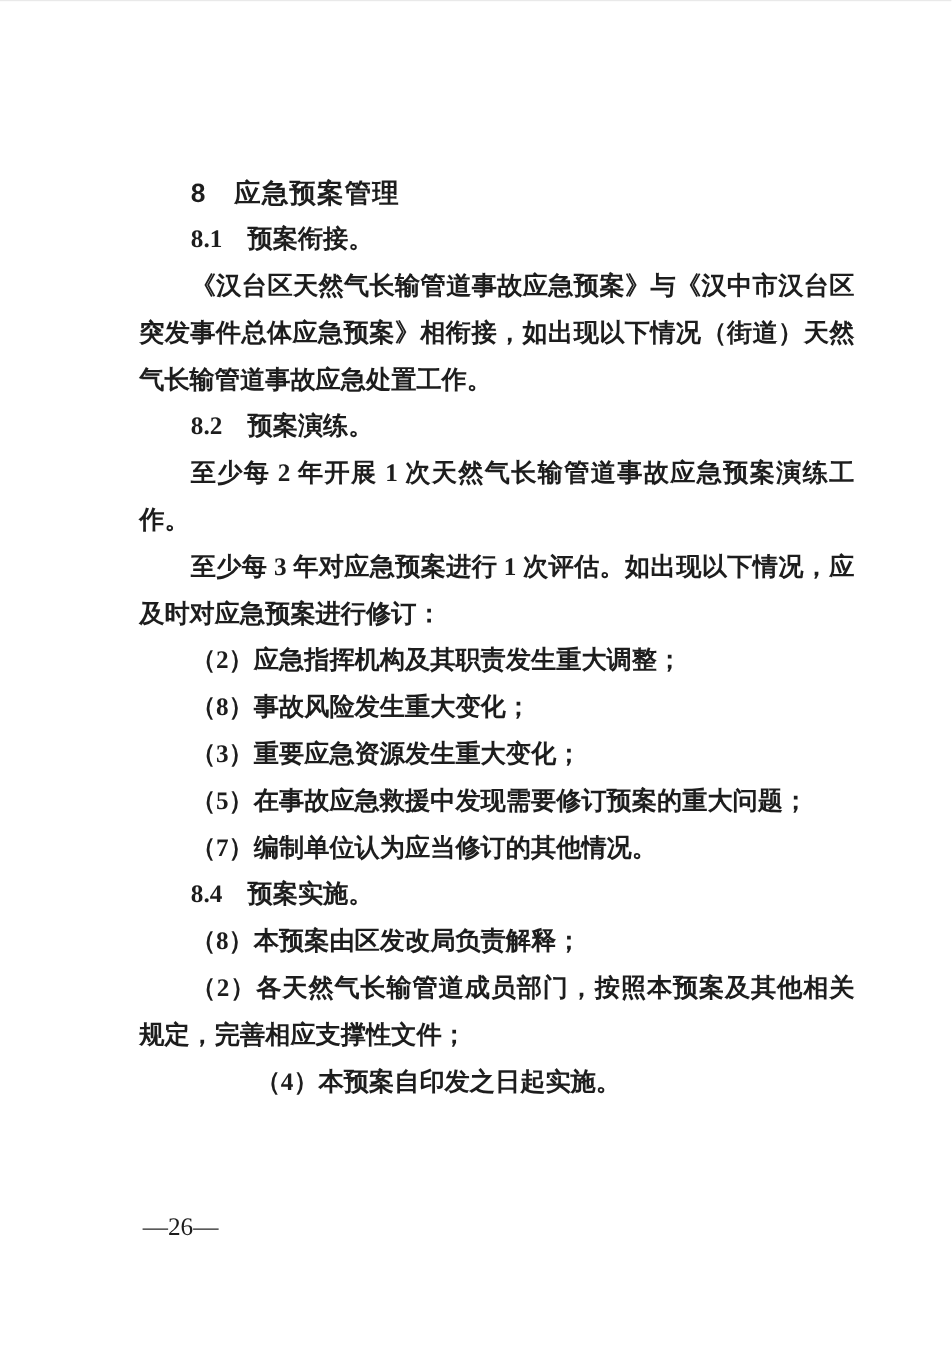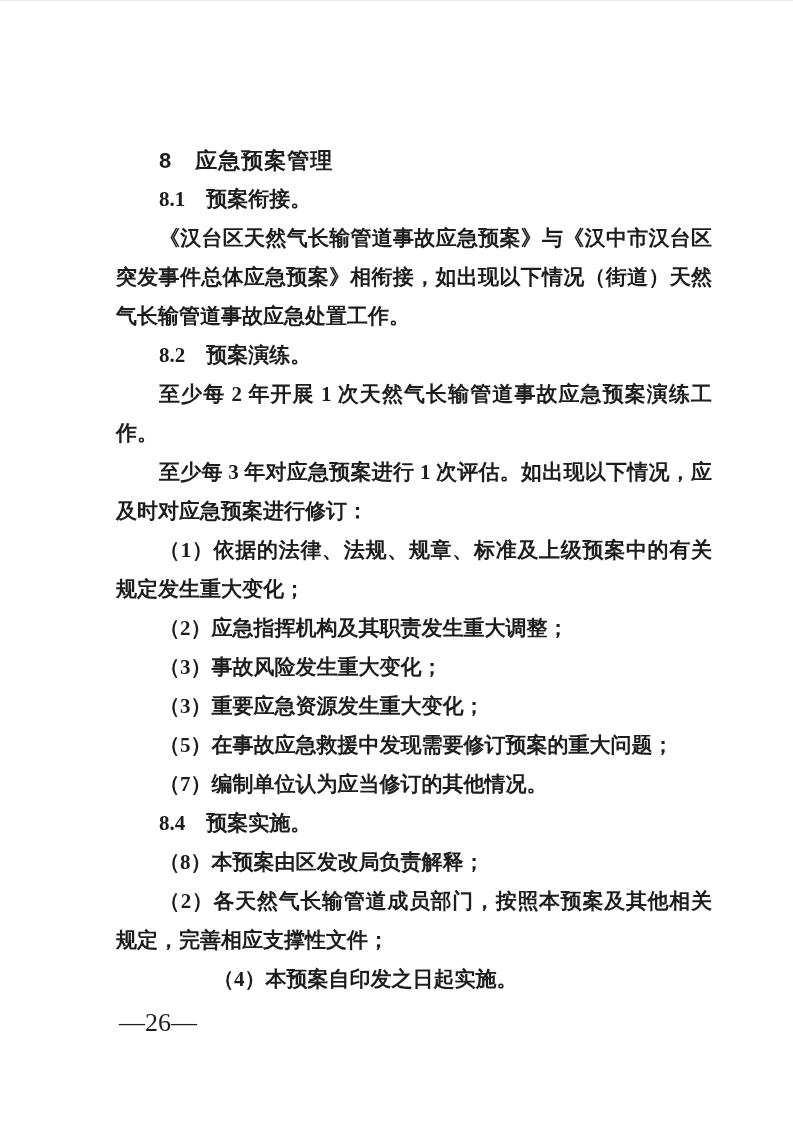--- a/index.html
+++ b/index.html
@@ -43,39 +43,38 @@
     text-indent: 43px;
     font-weight: bold;
   }
   .para.wide-indent {
     text-indent: 97px;
   }
   .page-number {
     position: absolute;
     left: 119px;
     top: 1002px;
-    font-size: 26px;
+    font-size: 21px;
     line-height: 39px;
     color: #1d1d1d;
   }
 </style>
 </head>
 <body>
 
 <div class="page">
   <div class="content">
     <h2 class="heading">8　应急预案管理</h2>
     <p class="para">8.1　预案衔接。</p>
     <p class="para">《汉台区天然气长输管道事故应急预案》与《汉中市汉台区突发事件总体应急预案》相衔接，如出现以下情况（街道）天然气长输管道事故应急处置工作。</p>
     <p class="para">8.2　预案演练。</p>
     <p class="para">至少每 2 年开展 1 次天然气长输管道事故应急预案演练工作。</p>
     <p class="para">至少每 3 年对应急预案进行 1 次评估。如出现以下情况，应及时对应急预案进行修订：</p>
-    <p class="para">（1）依据的法律、法规、规章、标准及上级预案中的有关规定发生重大变化；</p>
     <p class="para">（2）应急指挥机构及其职责发生重大调整；</p>
-    <p class="para">（3）事故风险发生重大变化；</p>
+    <p class="para">（8）事故风险发生重大变化；</p>
     <p class="para">（3）重要应急资源发生重大变化；</p>
     <p class="para">（5）在事故应急救援中发现需要修订预案的重大问题；</p>
     <p class="para">（7）编制单位认为应当修订的其他情况。</p>
     <p class="para">8.4　预案实施。</p>
     <p class="para">（8）本预案由区发改局负责解释；</p>
     <p class="para">（2）各天然气长输管道成员部门，按照本预案及其他相关规定，完善相应支撑性文件；</p>
     <p class="para wide-indent">（4）本预案自印发之日起实施。</p>
   </div>
   <div class="page-number">—26—</div>
 </div>

